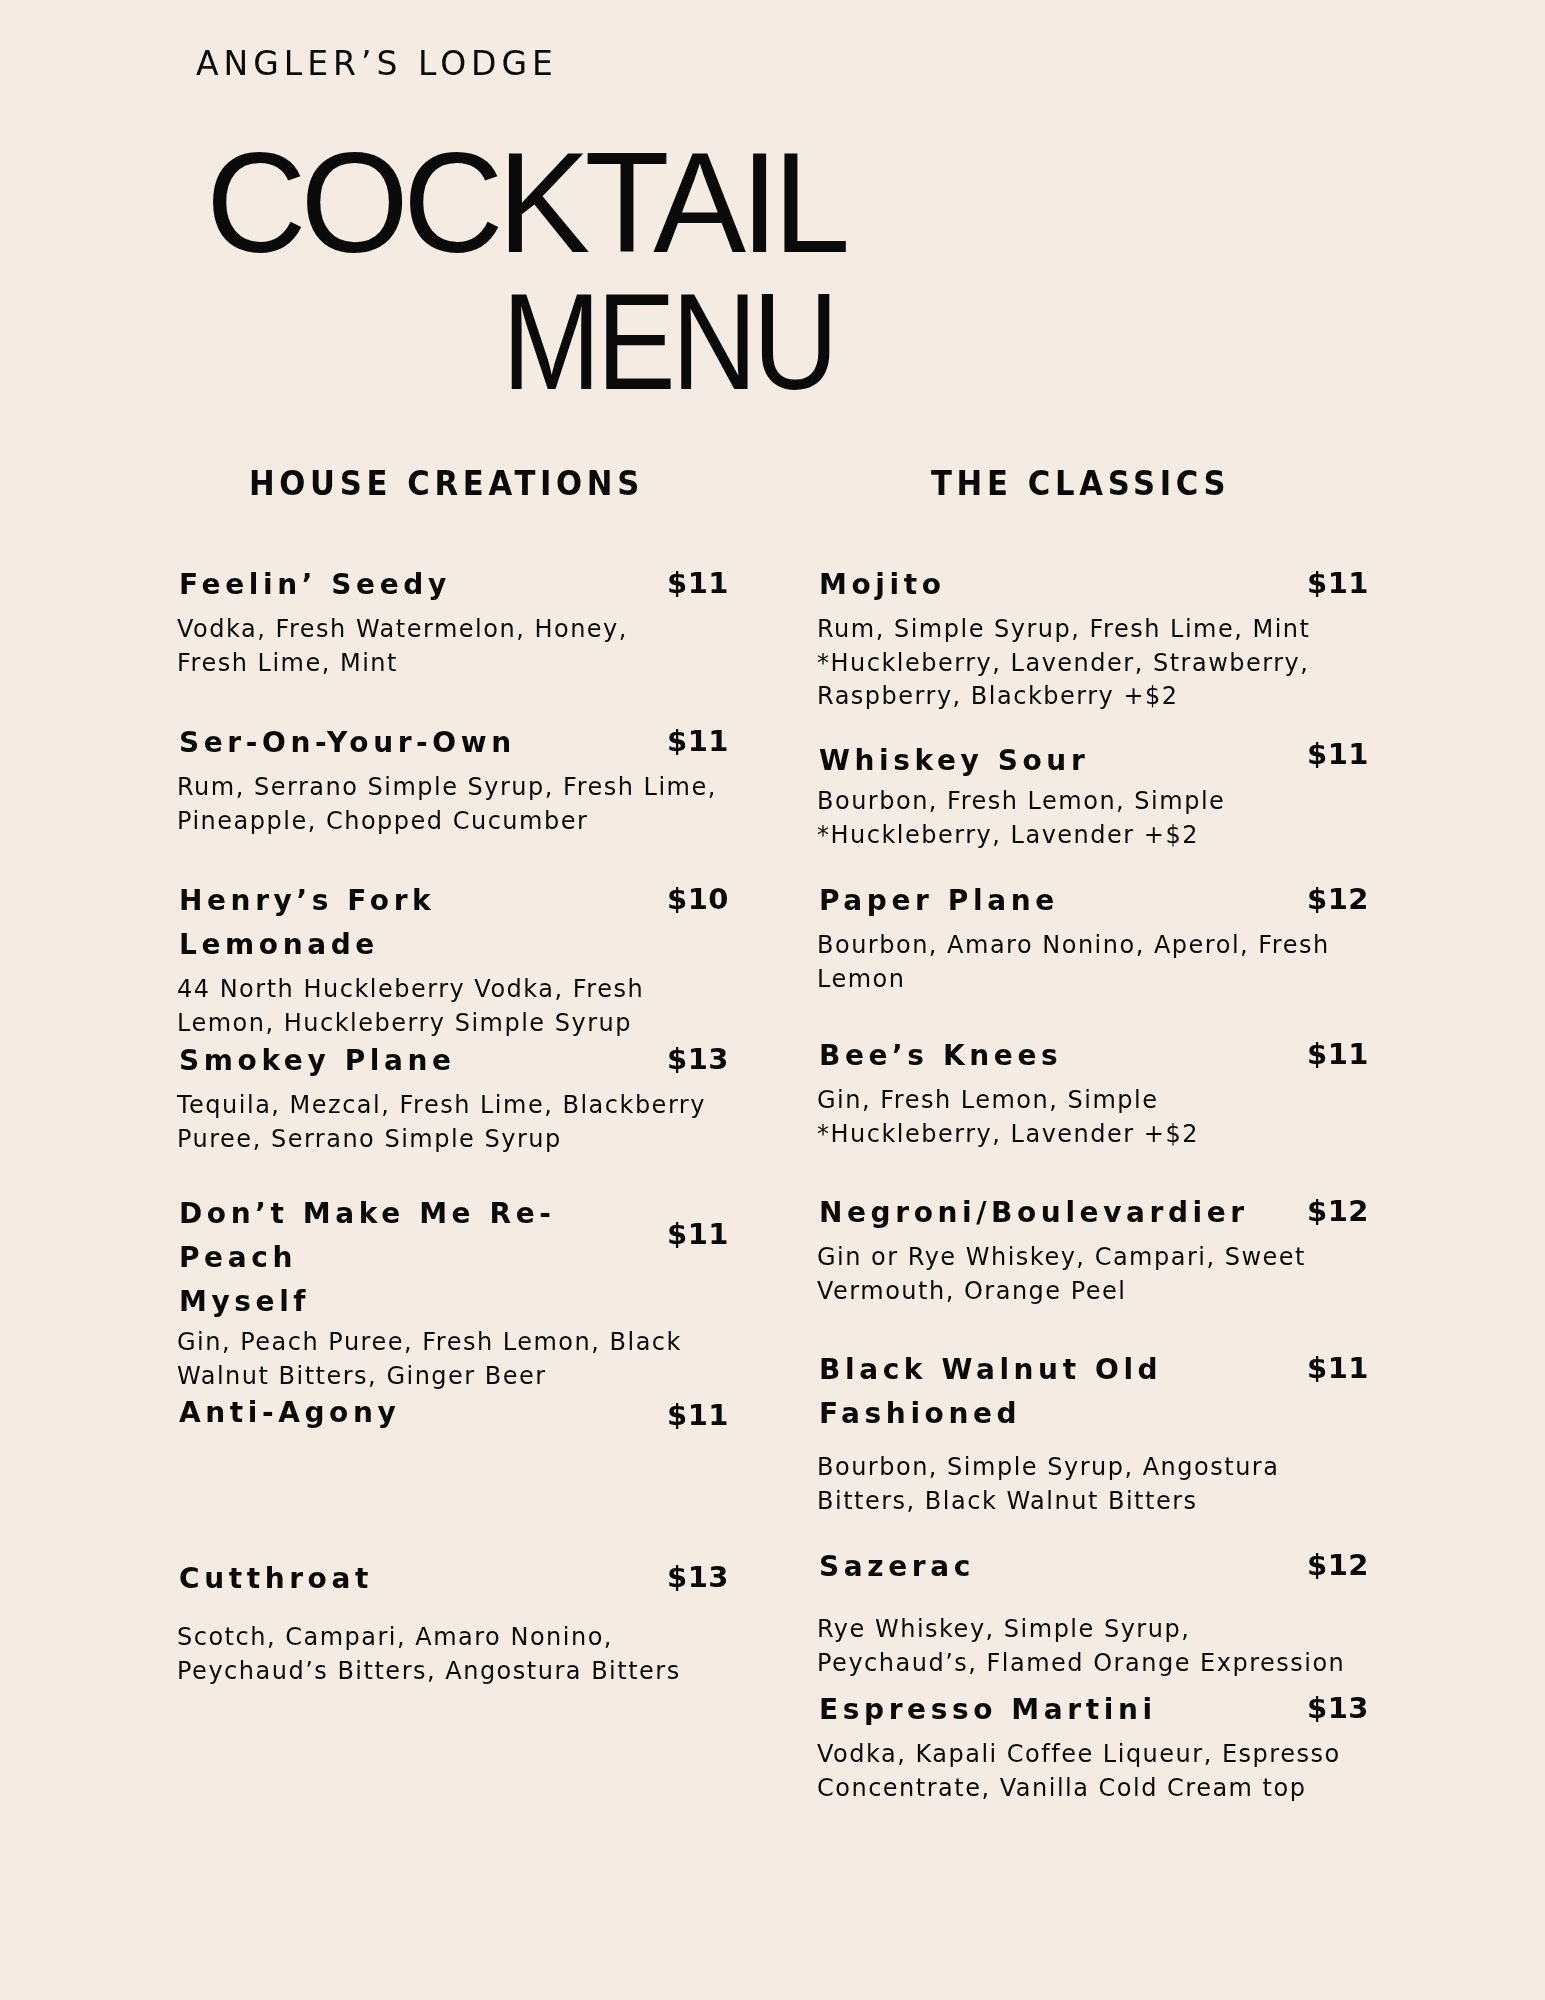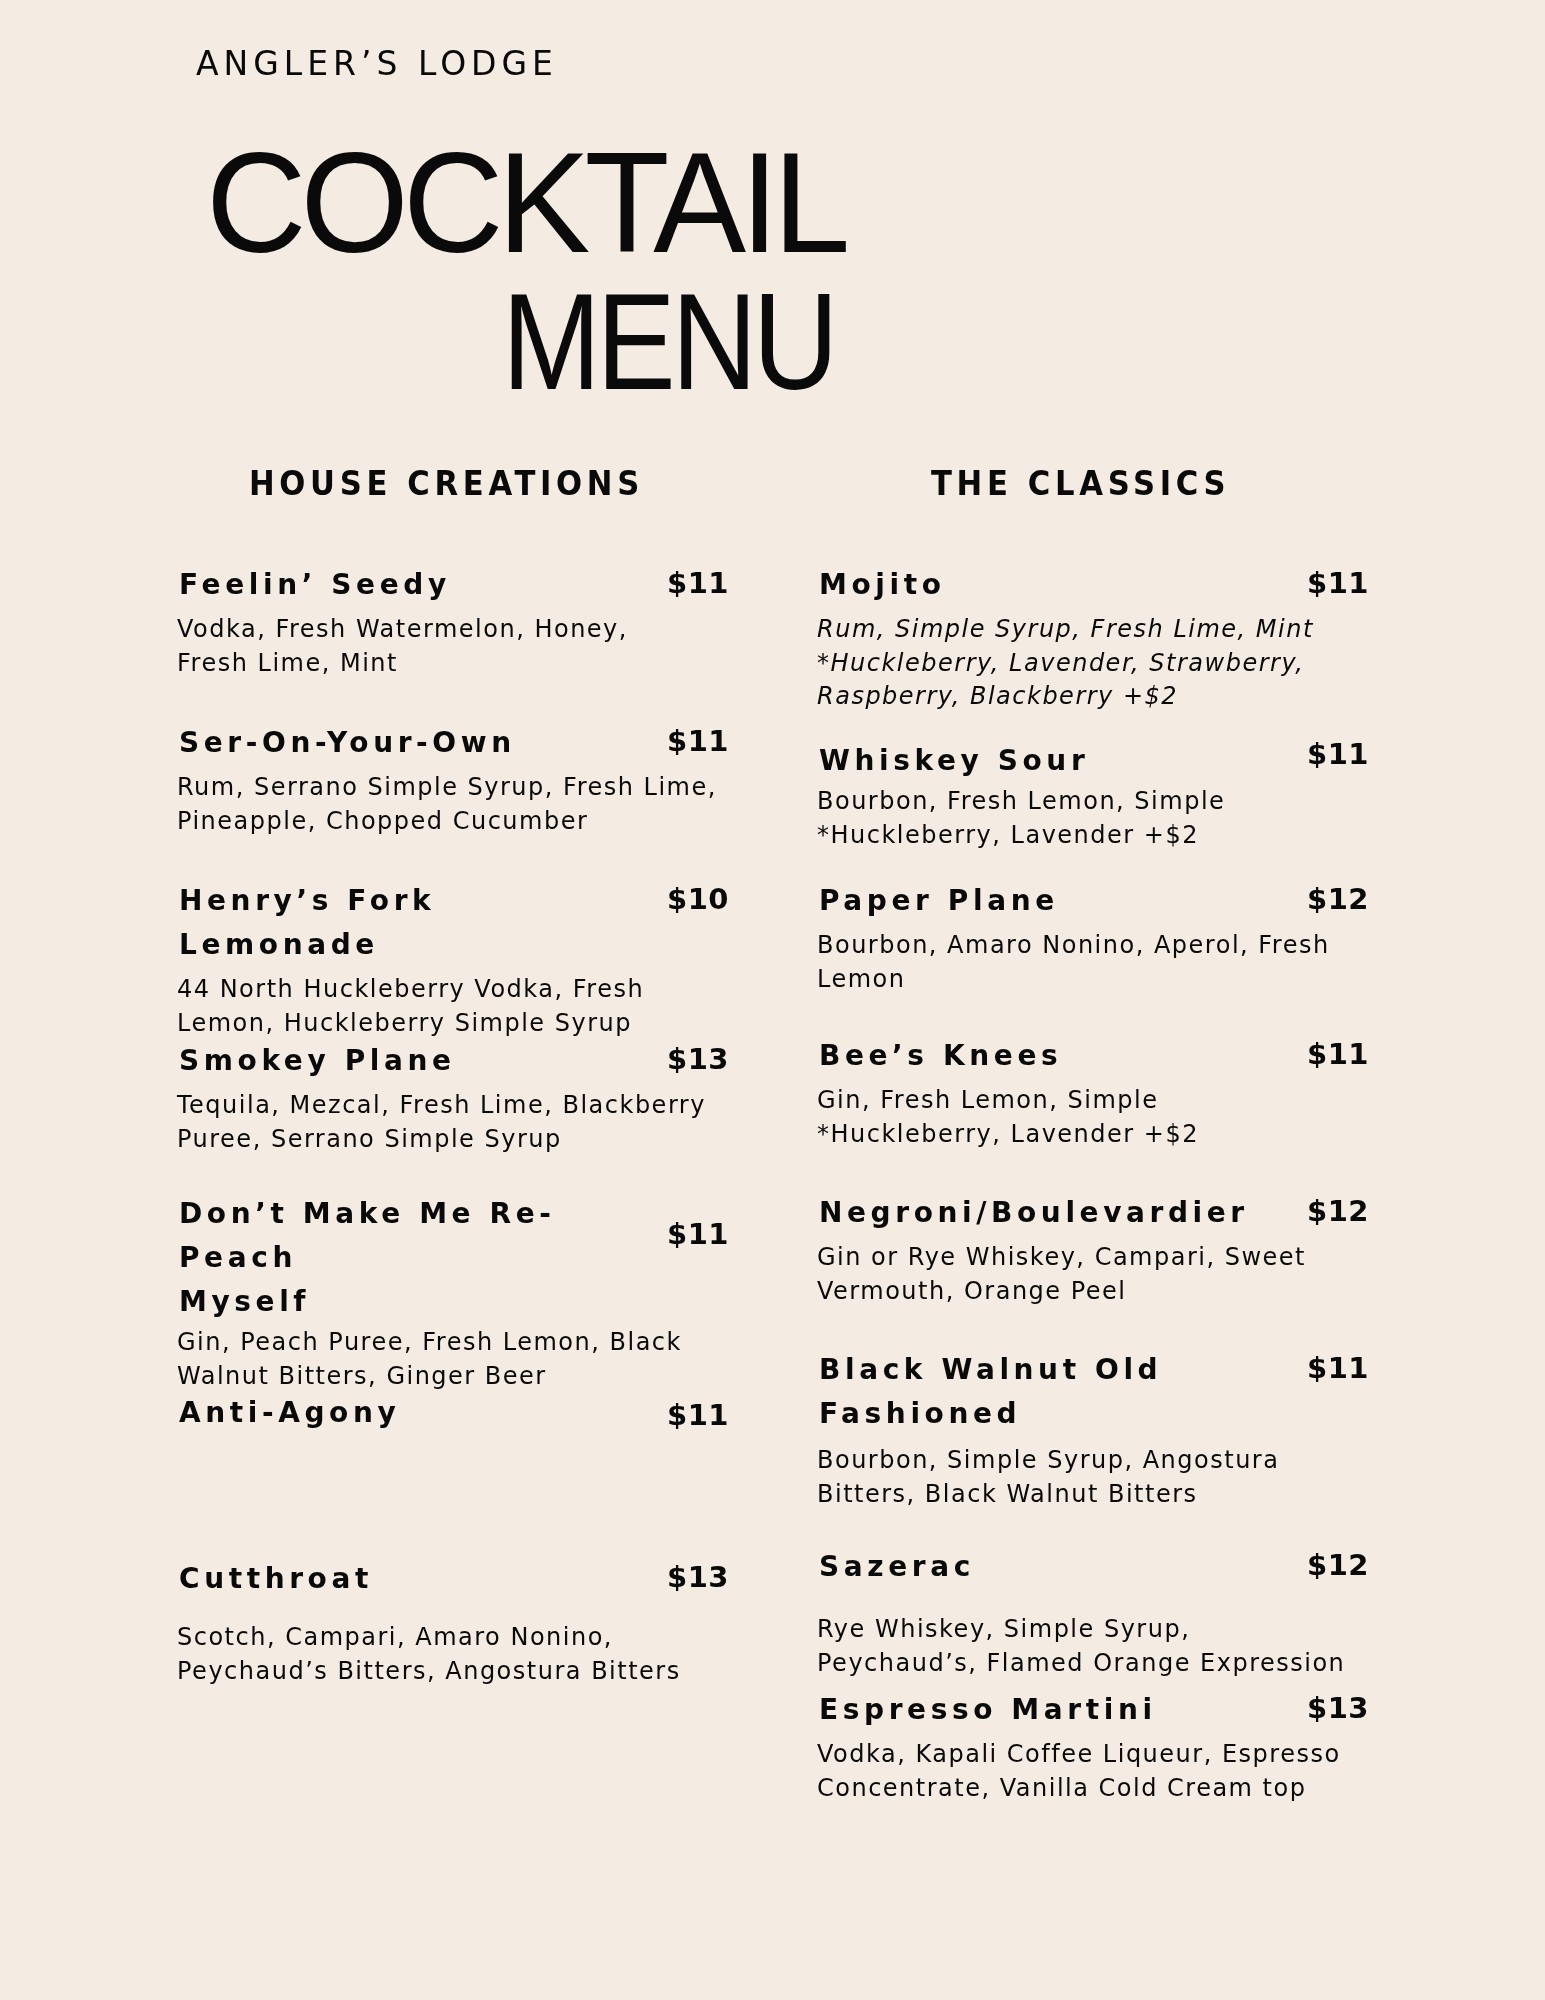--- a/index.html
+++ b/index.html
@@ -149,21 +149,21 @@
     <div class="item-title">Cutthroat</div>
     <p class="item-desc" style="margin-top:20px;">Scotch, Campari, Amaro Nonino,
 Peychaud’s Bitters, Angostura Bitters</p>
   </div>
 </div>
 
 <div>
   <div class="item" style="left:817px; top:561px;">
     <span class="item-price" style="top:0;">$11</span>
     <div class="item-title">Mojito</div>
-    <p class="item-desc" style="margin-top:6px;font-style:italic;">Rum, Simple Syrup, Fresh Lime, Mint
+    <p class="item-desc" style="margin-top:6px;">Rum, Simple Syrup, Fresh Lime, Mint
 *Huckleberry, Lavender, Strawberry,
 Raspberry, Blackberry +$2</p>
   </div>
 
   <div class="item" style="left:817px; top:737px;">
     <span class="item-price" style="top:-5px;">$11</span>
     <div class="item-title">Whiskey Sour</div>
     <p class="item-desc" style="margin-top:0;">Bourbon, Fresh Lemon, Simple
 *Huckleberry, Lavender +$2</p>
   </div>
@@ -186,21 +186,21 @@
     <span class="item-price" style="top:0;">$12</span>
     <div class="item-title">Negroni/Boulevardier</div>
     <p class="item-desc" style="margin-top:6px;">Gin or Rye Whiskey, Campari, Sweet
 Vermouth, Orange Peel</p>
   </div>
 
   <div class="item" style="left:817px; top:1346px;">
     <span class="item-price" style="top:0;">$11</span>
     <div class="item-title" style="white-space:pre-line;">Black Walnut Old
 Fashioned</div>
-    <p class="item-desc" style="margin-top:8px;">Bourbon, Simple Syrup, Angostura
+    <p class="item-desc" style="margin-top:15px;">Bourbon, Simple Syrup, Angostura
 Bitters, Black Walnut Bitters</p>
   </div>
 
   <div class="item" style="left:817px; top:1543px;">
     <span class="item-price" style="top:0;">$12</span>
     <div class="item-title">Sazerac</div>
     <p class="item-desc" style="margin-top:24px;">Rye Whiskey, Simple Syrup,
 Peychaud’s, Flamed Orange Expression</p>
   </div>
 

